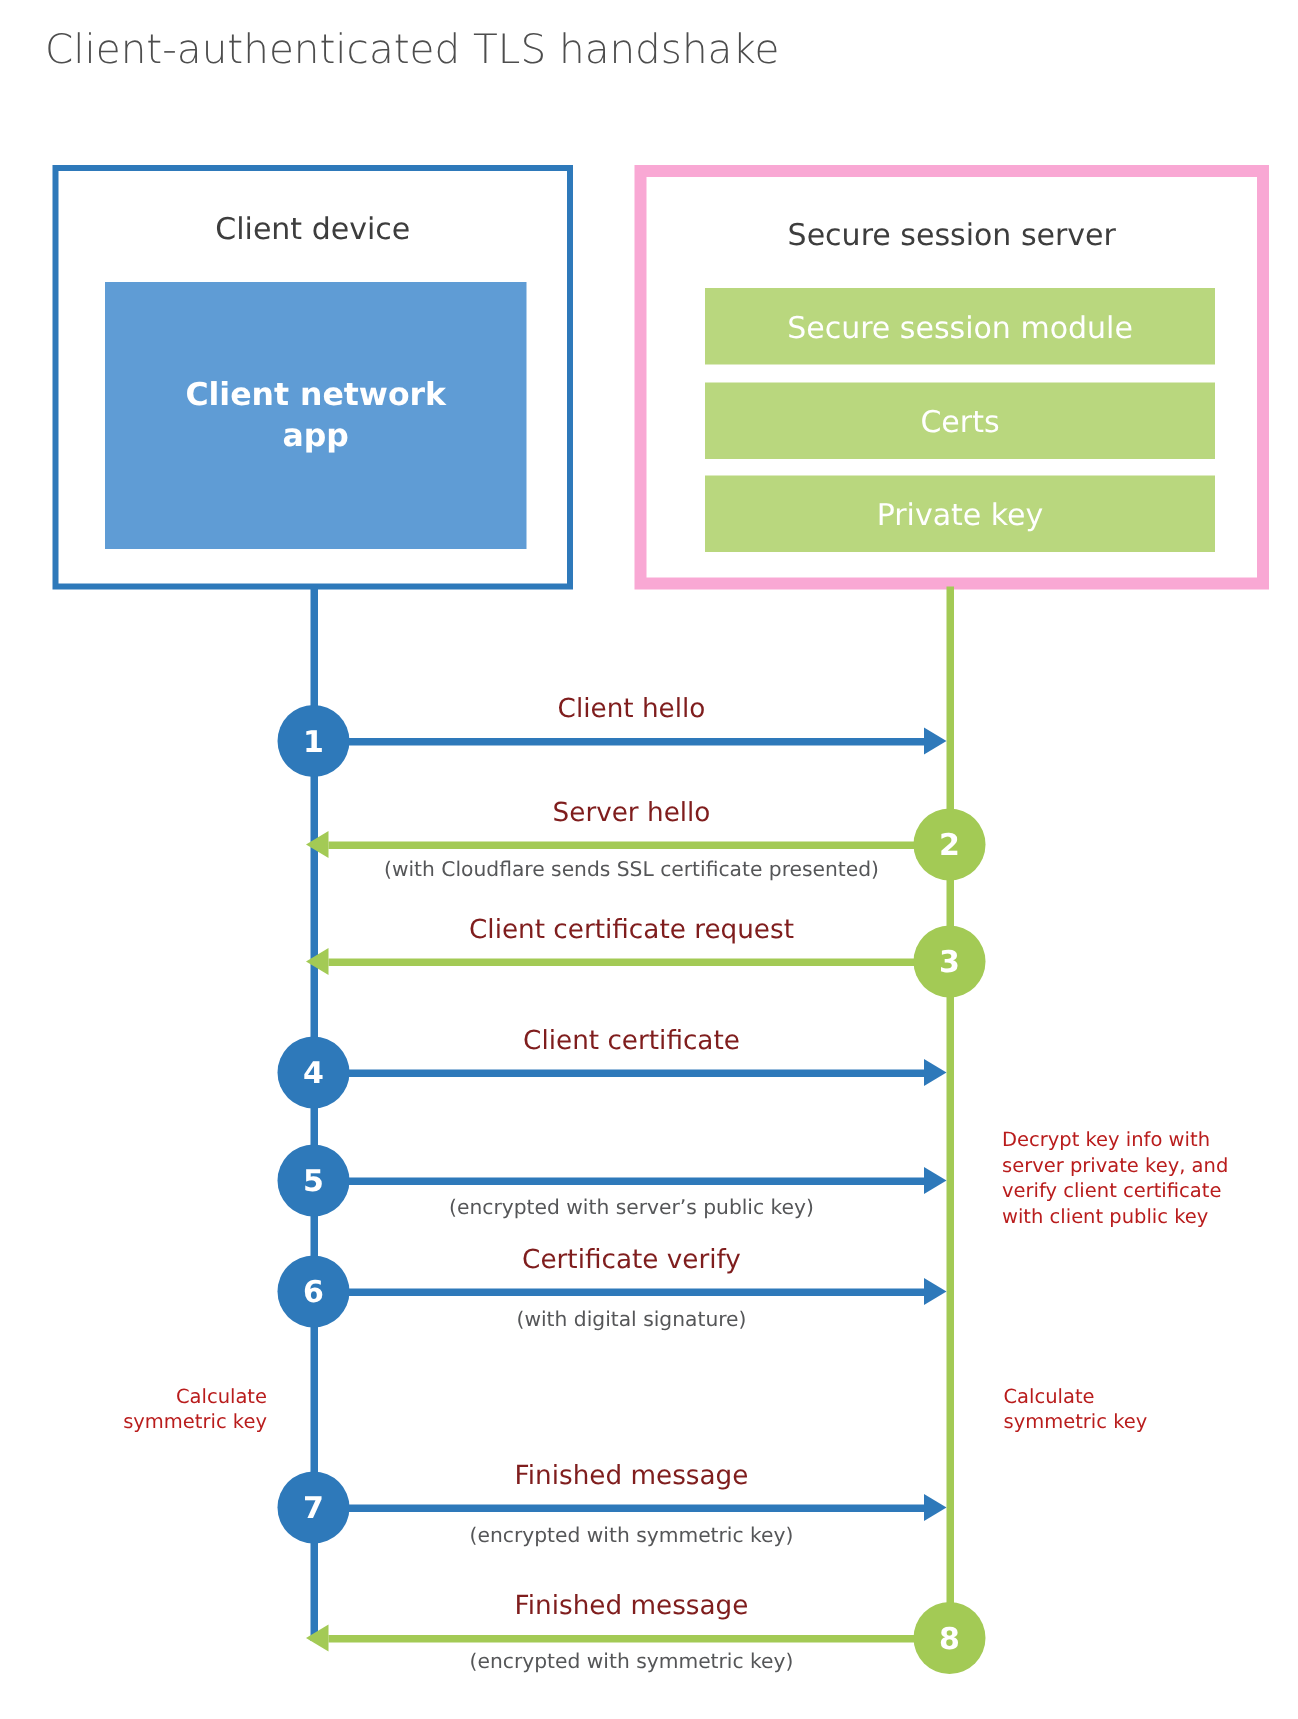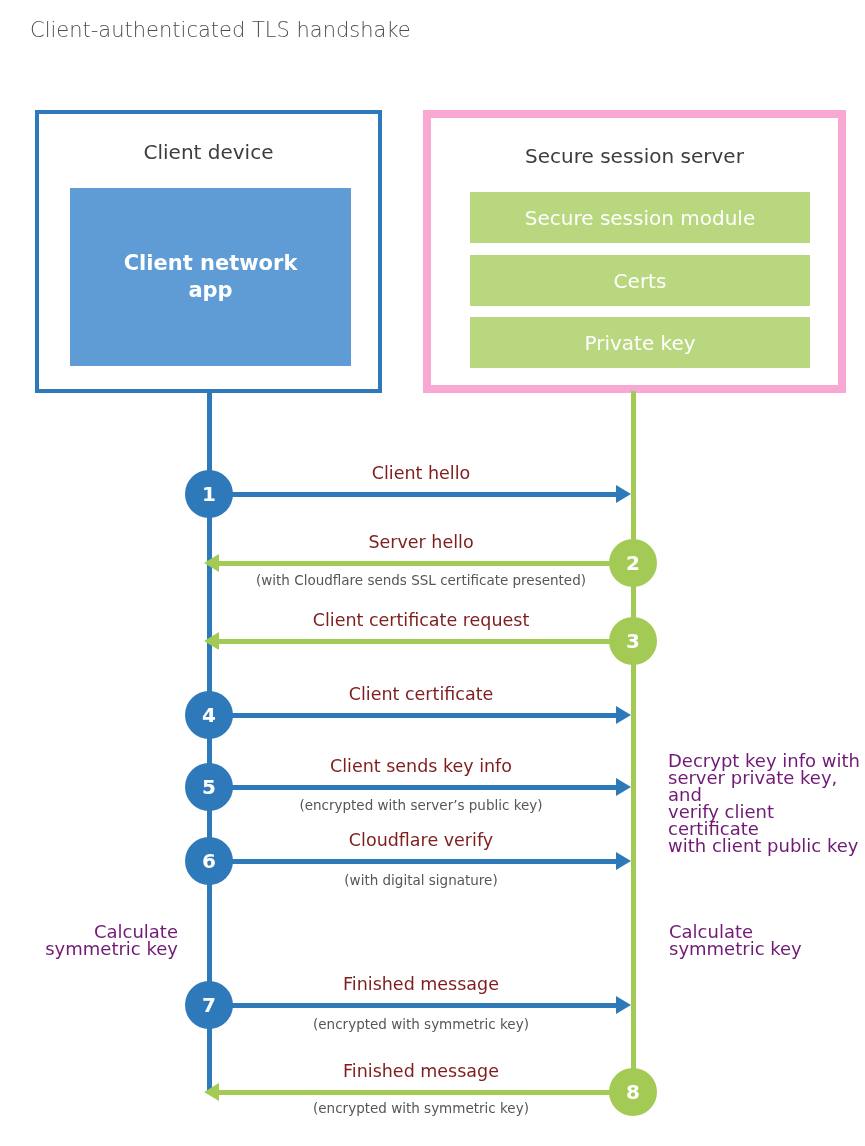--- a/index.html
+++ b/index.html
@@ -1,19 +1,19 @@
 <!DOCTYPE html>
 <html><head>
 <meta charset="utf-8">
 <style>
   html,body{margin:0;padding:0;background:#ffffff;}
   body{font-family:"DejaVu Sans","Liberation Sans",sans-serif;}
   #canvas{position:relative;width:865px;height:1146px;background:#ffffff;overflow:hidden;}
 
-  .page-title{position:absolute;left:30px;top:18px;font-size:21px;font-weight:300;color:#4d4d4d;}
+  .page-title{position:absolute;left:30px;top:18px;font-size:27px;font-weight:300;color:#4d4d4d;}
 
   
   .actor-box{position:absolute;top:110px;height:283px;background:#ffffff;box-sizing:border-box;}
   .client-box{left:35px;width:347px;border:4px solid #2e79ba;}
   .server-box{left:423px;width:423px;border:8px solid #f9a8d4;}
   .actor-title{position:absolute;top:26px;left:0;width:100%;text-align:center;
                font-size:20px;font-weight:normal;color:#3d3d3d;}
 
   .client-app{position:absolute;left:31px;top:74px;width:281px;height:178px;background:#5f9cd5;
               display:flex;flex-direction:column;align-items:center;justify-content:center;
@@ -40,21 +40,21 @@
           display:flex;align-items:center;justify-content:center;
           color:#ffffff;font-size:20px;font-weight:bold;}
   .circle.blue{background:#2e79ba;left:185px;}
   .circle.green{background:#a3ca55;left:609px;}
 
   .step-label{position:absolute;left:209px;width:424px;text-align:center;
               font-size:17.5px;color:#7f1d1d;}
   .step-sub{position:absolute;left:209px;width:424px;text-align:center;
             font-size:13.5px;color:#555658;}
 
-  .side-note{position:absolute;font-size:18px;line-height:17px;color:#701a75;}
+  .side-note{position:absolute;font-size:13px;line-height:17px;color:#b91c1c;}
   .note-right{left:668px;top:752px;text-align:left;}
   .calc-left{right:687px;top:923px;text-align:right;}
   .calc-right{left:669px;top:923px;text-align:left;}
 </style>
 </head>
 <body>
 
 <div id="canvas">
 
   <div class="page-title">Client-authenticated TLS handshake</div>
@@ -99,29 +99,28 @@
       <span>3</span>
     </div>
 
   <div class="step-label" style="top:684px">Client certificate</div>
   <div class="hline blue" style="left:209px;top:713px;width:408px"></div>
   <div class="arrowhead right blue" style="left:616px;top:706px"></div>
   <div class="circle blue" style="top:691px">
       <span>4</span>
     </div>
 
-  <div class="step-label" style="top:756px">Client sends key info</div>
   <div class="hline blue" style="left:209px;top:785px;width:408px"></div>
   <div class="arrowhead right blue" style="left:616px;top:778px"></div>
   <div class="step-sub" style="top:797px">(encrypted with server’s public key)</div>
   <div class="circle blue" style="top:763px">
       <span>5</span>
     </div>
 
-  <div class="step-label" style="top:830px">Cloudflare verify</div>
+  <div class="step-label" style="top:830px">Certificate verify</div>
   <div class="hline blue" style="left:209px;top:859px;width:408px"></div>
   <div class="arrowhead right blue" style="left:616px;top:852px"></div>
   <div class="step-sub" style="top:872px">(with digital signature)</div>
   <div class="circle blue" style="top:837px">
       <span>6</span>
     </div>
 
   <div class="side-note note-right">
     <div>Decrypt key info with</div>
     <div>server private key, and</div>

